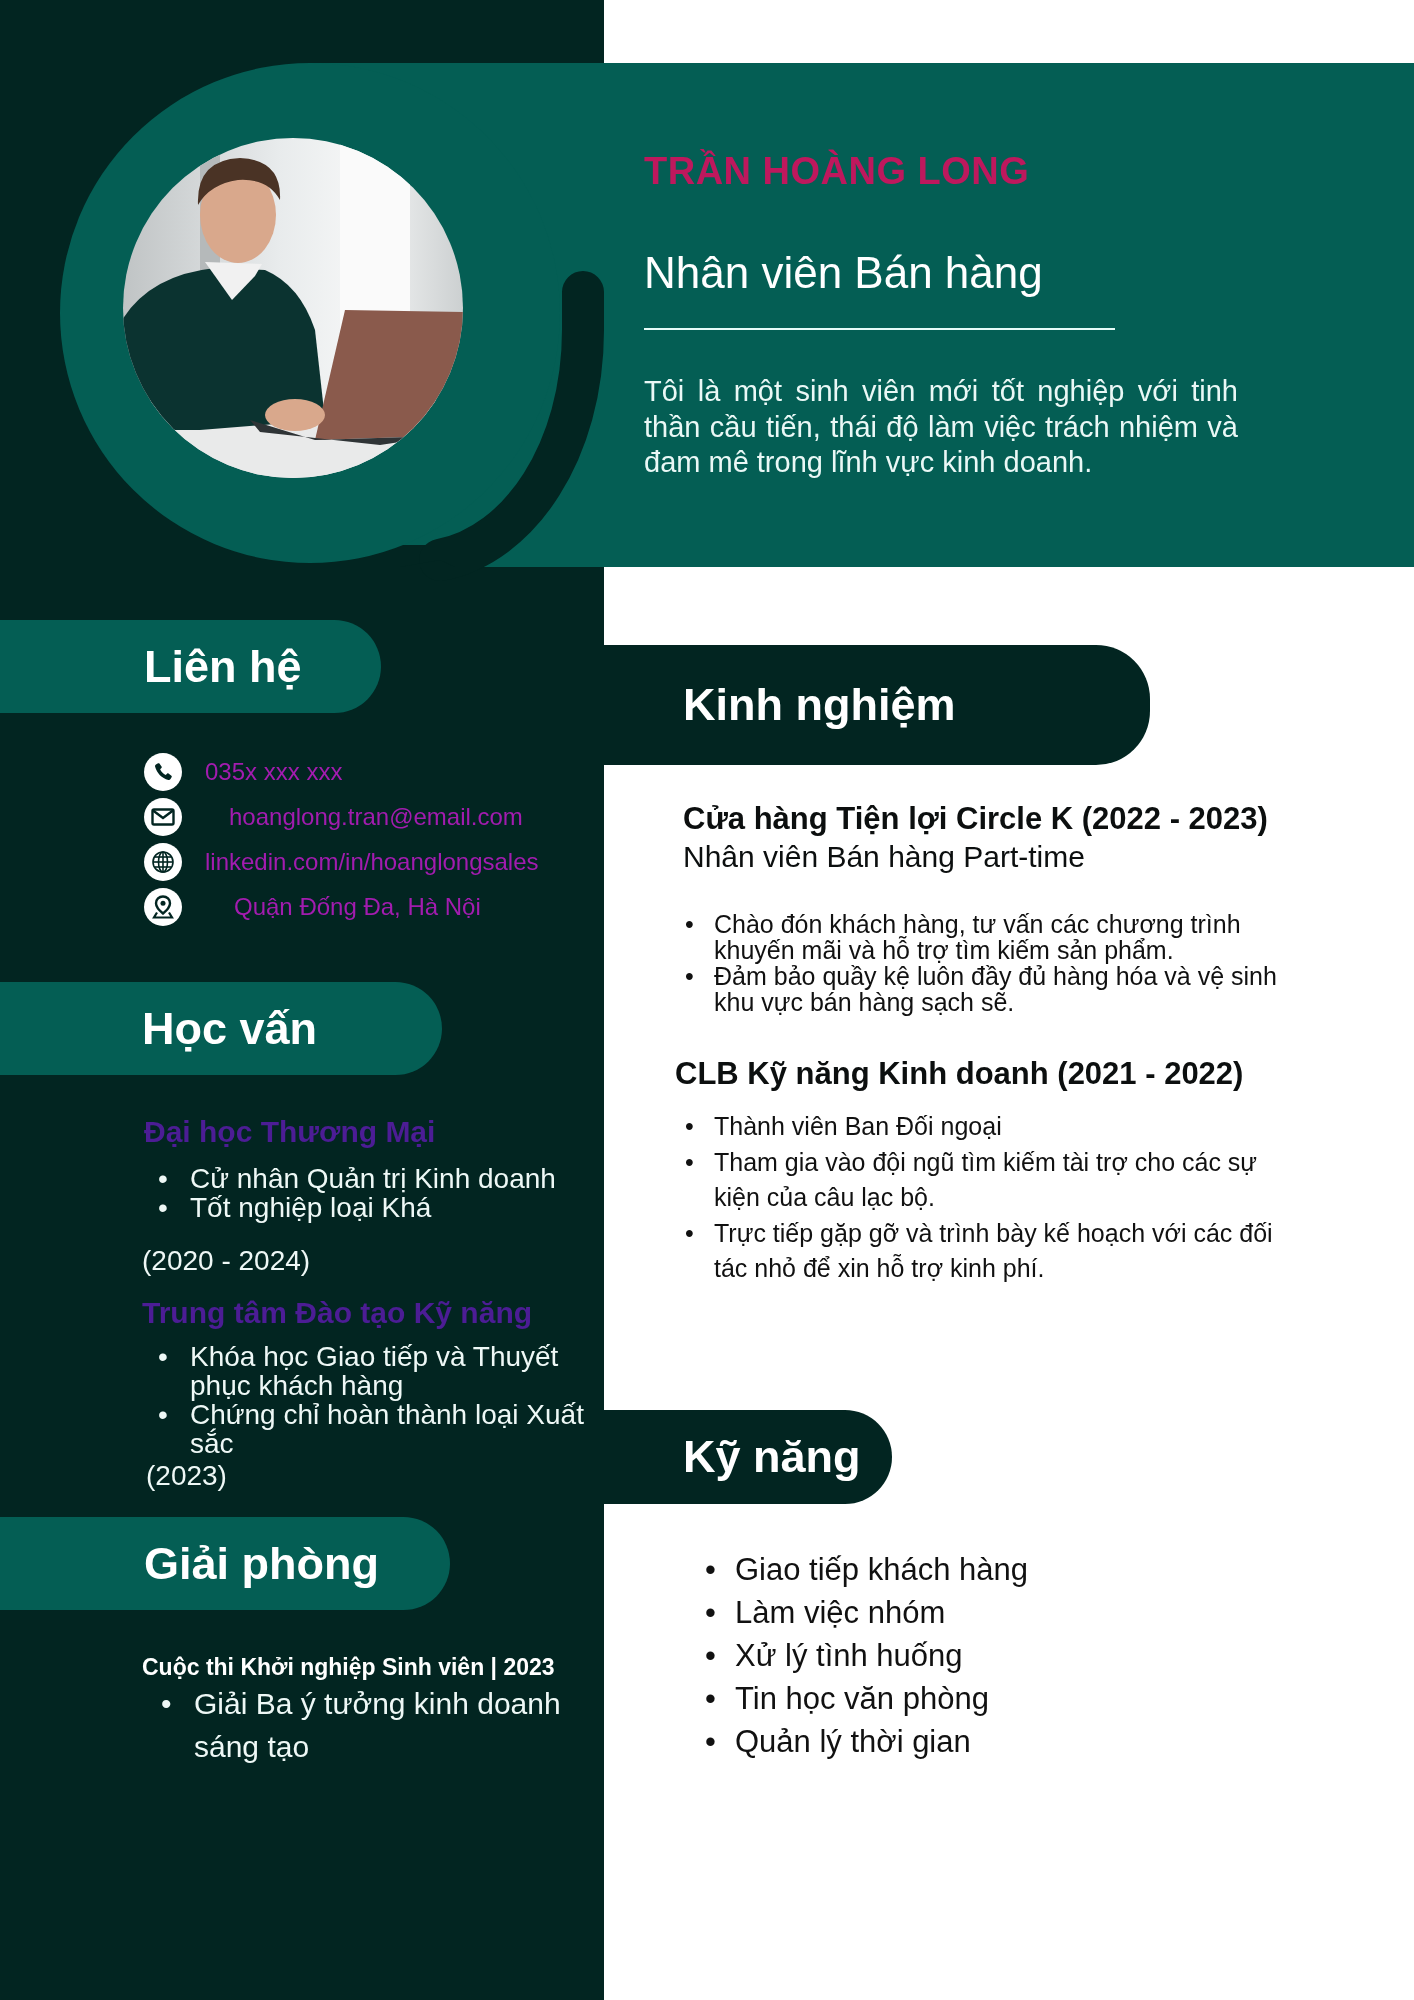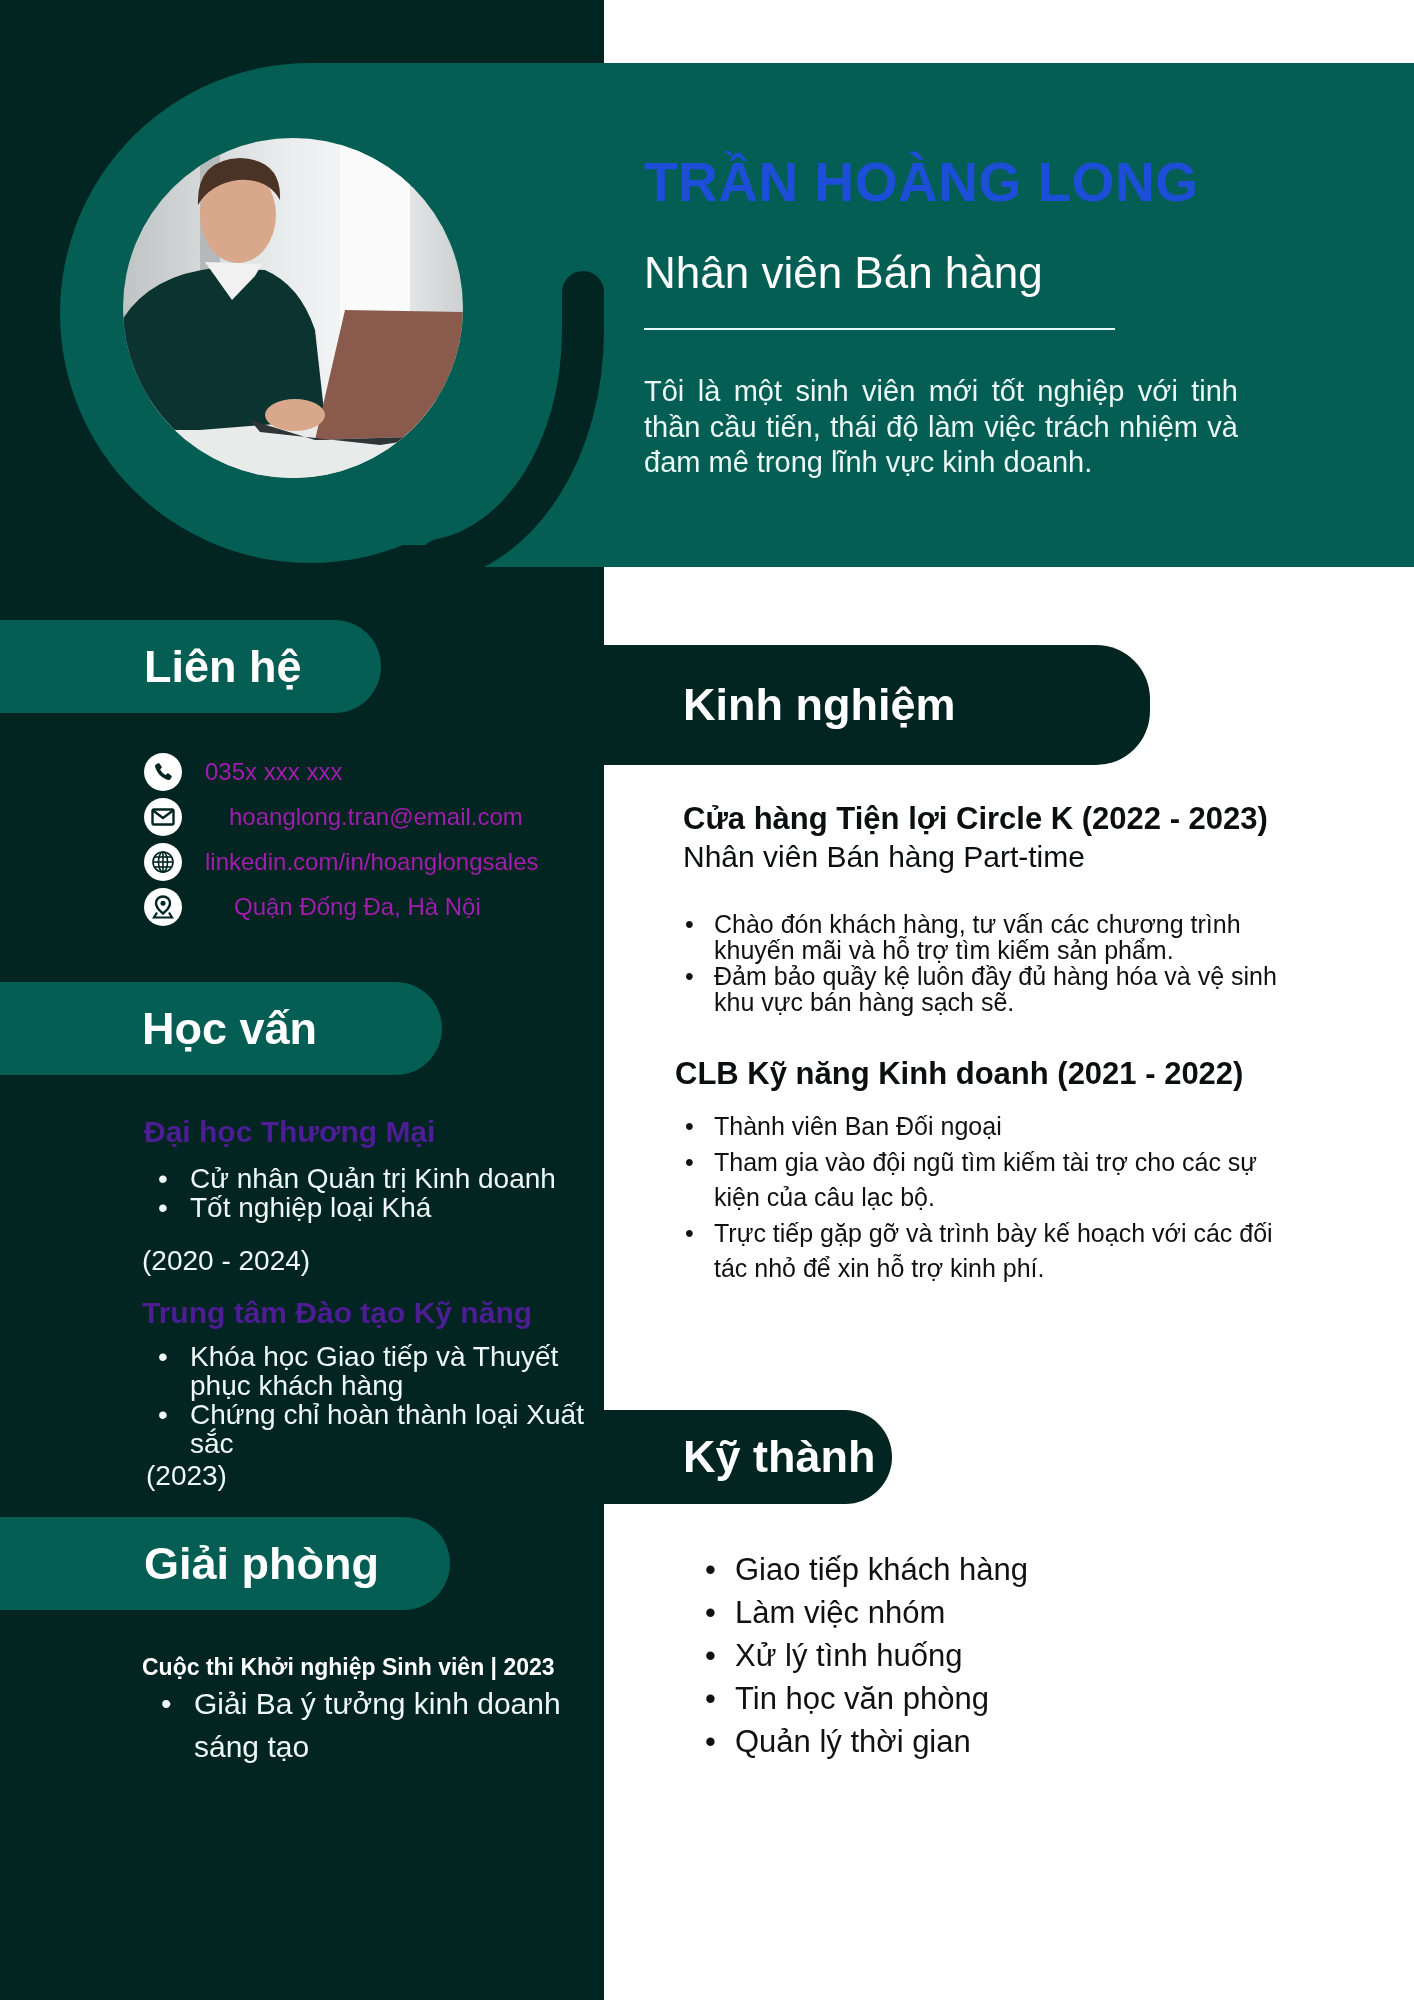--- a/index.html
+++ b/index.html
@@ -5,21 +5,21 @@
   html, body { margin: 0; padding: 0; }
   body {
     width: 1414px; height: 2000px; position: relative; overflow: hidden;
     background: #ffffff;
     font-family: "Liberation Sans", "DejaVu Sans", sans-serif;
   }
   .abs { position: absolute; }
   #left-col { left: 0; top: 0; width: 604px; height: 2000px; background: #022521; }
   #header-svg { left: 0; top: 0; width: 1414px; height: 600px; }
 
-  #name { left: 644px; top: 150px; font-size: 55px; font-weight: bold; letter-spacing: 0.5px; white-space: nowrap; color: #1d4ed8; }
+  #name { left: 644px; top: 150px; font-size: 38px; font-weight: bold; letter-spacing: 0.5px; white-space: nowrap; color: #be185d; }
   #subtitle { left: 644px; top: 248px; font-size: 44px; white-space: nowrap; color: #fff; }
   #divider { left: 644px; top: 328px; width: 471px; height: 2px; background: #e6fbf8; }
   #summary { left: 644px; top: 374px; width: 594px; font-size: 29px; line-height: 35.5px; text-align: justify; color: #eaf8f6; }
 
   .pill { position: absolute; height: 93px; border-radius: 0 50px 50px 0; }
   .pill-teal { background: #045e54; }
   .pill-dark { background: #022521; }
   .pill-label { position: absolute; top: 50%; transform: translateY(-50%); font-weight: bold; color: #fff; white-space: nowrap; }
 
   .contact-row { position: absolute; left: 144px; height: 40px; display: flex; align-items: center; }
@@ -181,21 +181,21 @@
 </ul>
 
 <div class="exp-title" style="left:675px; top:1056px;">CLB Kỹ năng Kinh doanh (2021 - 2022)</div>
 <ul class="exp-list" style="top:1109px; line-height:35.5px;">
   <li>Thành viên Ban Đối ngoại</li>
   <li>Tham gia vào đội ngũ tìm kiếm tài trợ cho các sự kiện của câu lạc bộ.</li>
   <li>Trực tiếp gặp gỡ và trình bày kế hoạch với các đối tác nhỏ để xin hỗ trợ kinh phí.</li>
 </ul>
 
 <div class="pill pill-dark" style="left:604px; top:1410px; width:288px; height:94px; border-radius:0 47px 47px 0;">
-  <span class="pill-label" style="left:79px; font-size:45px;">Kỹ thành</span>
+  <span class="pill-label" style="left:79px; font-size:45px;">Kỹ năng</span>
 </div>
 <ul class="skill-list">
   <li>Giao tiếp khách hàng</li>
   <li>Làm việc nhóm</li>
   <li>Xử lý tình huống</li>
   <li>Tin học văn phòng</li>
   <li>Quản lý thời gian</li>
 </ul>
 
 </body></html>

